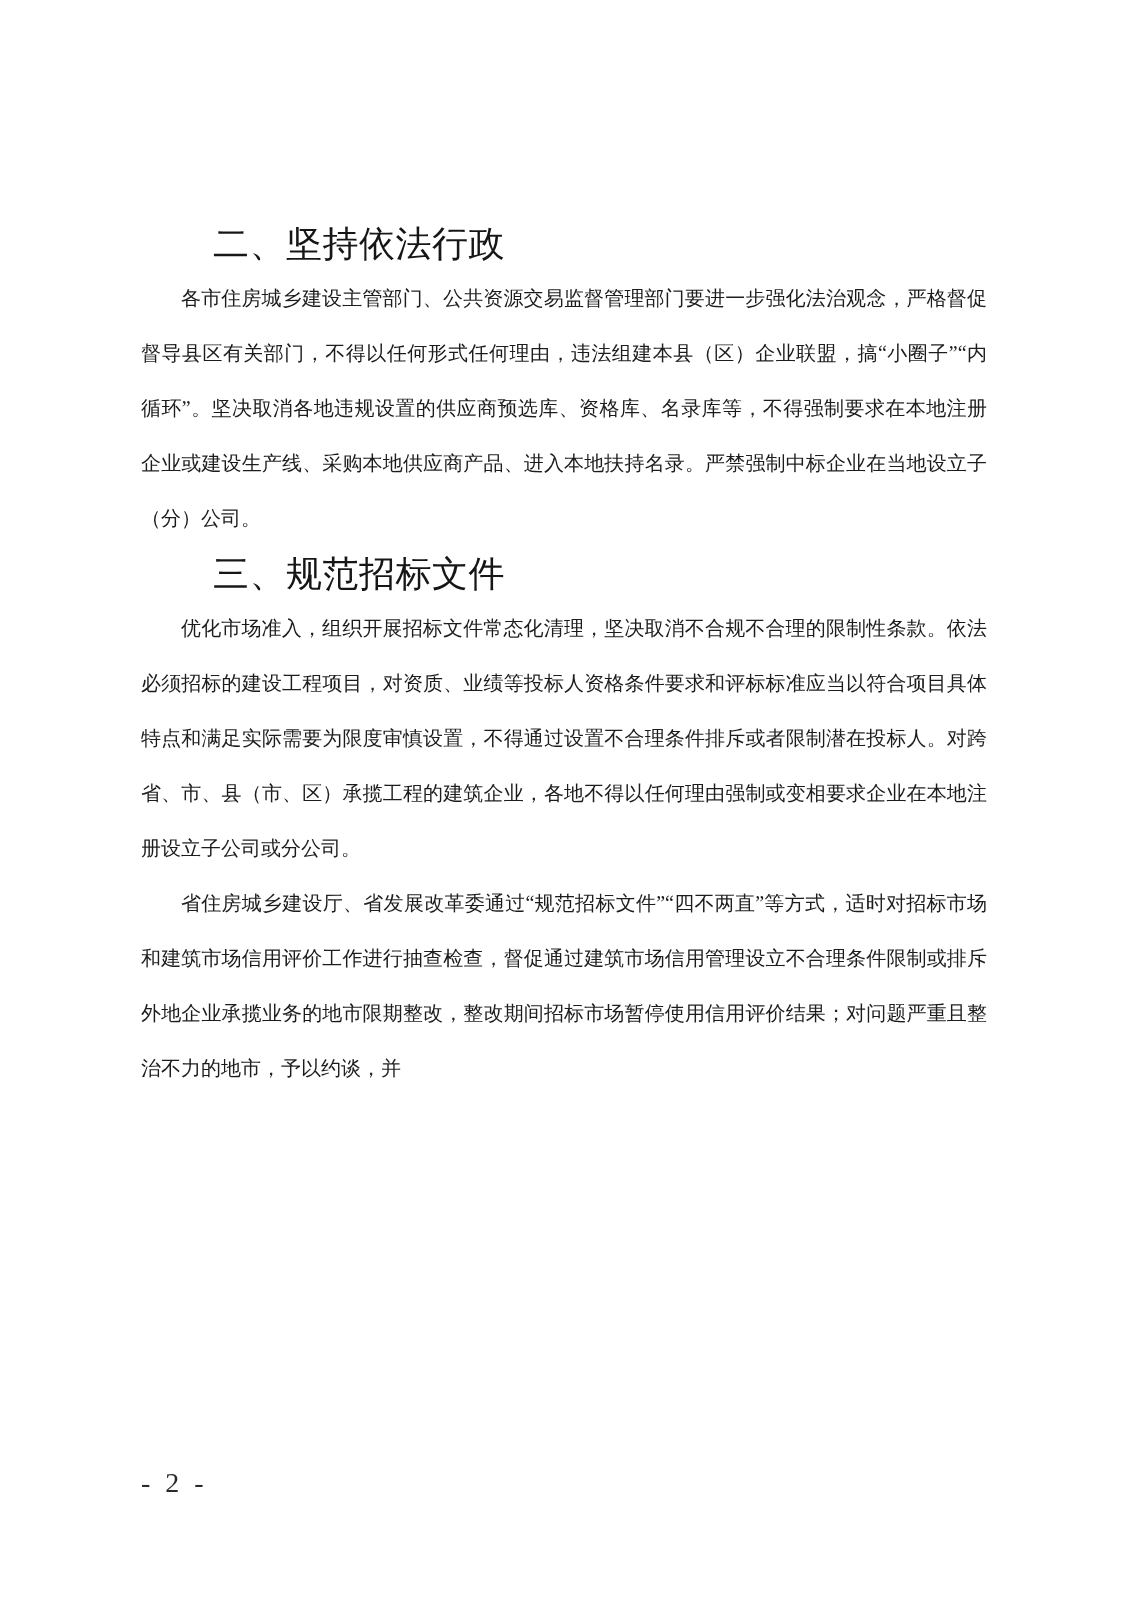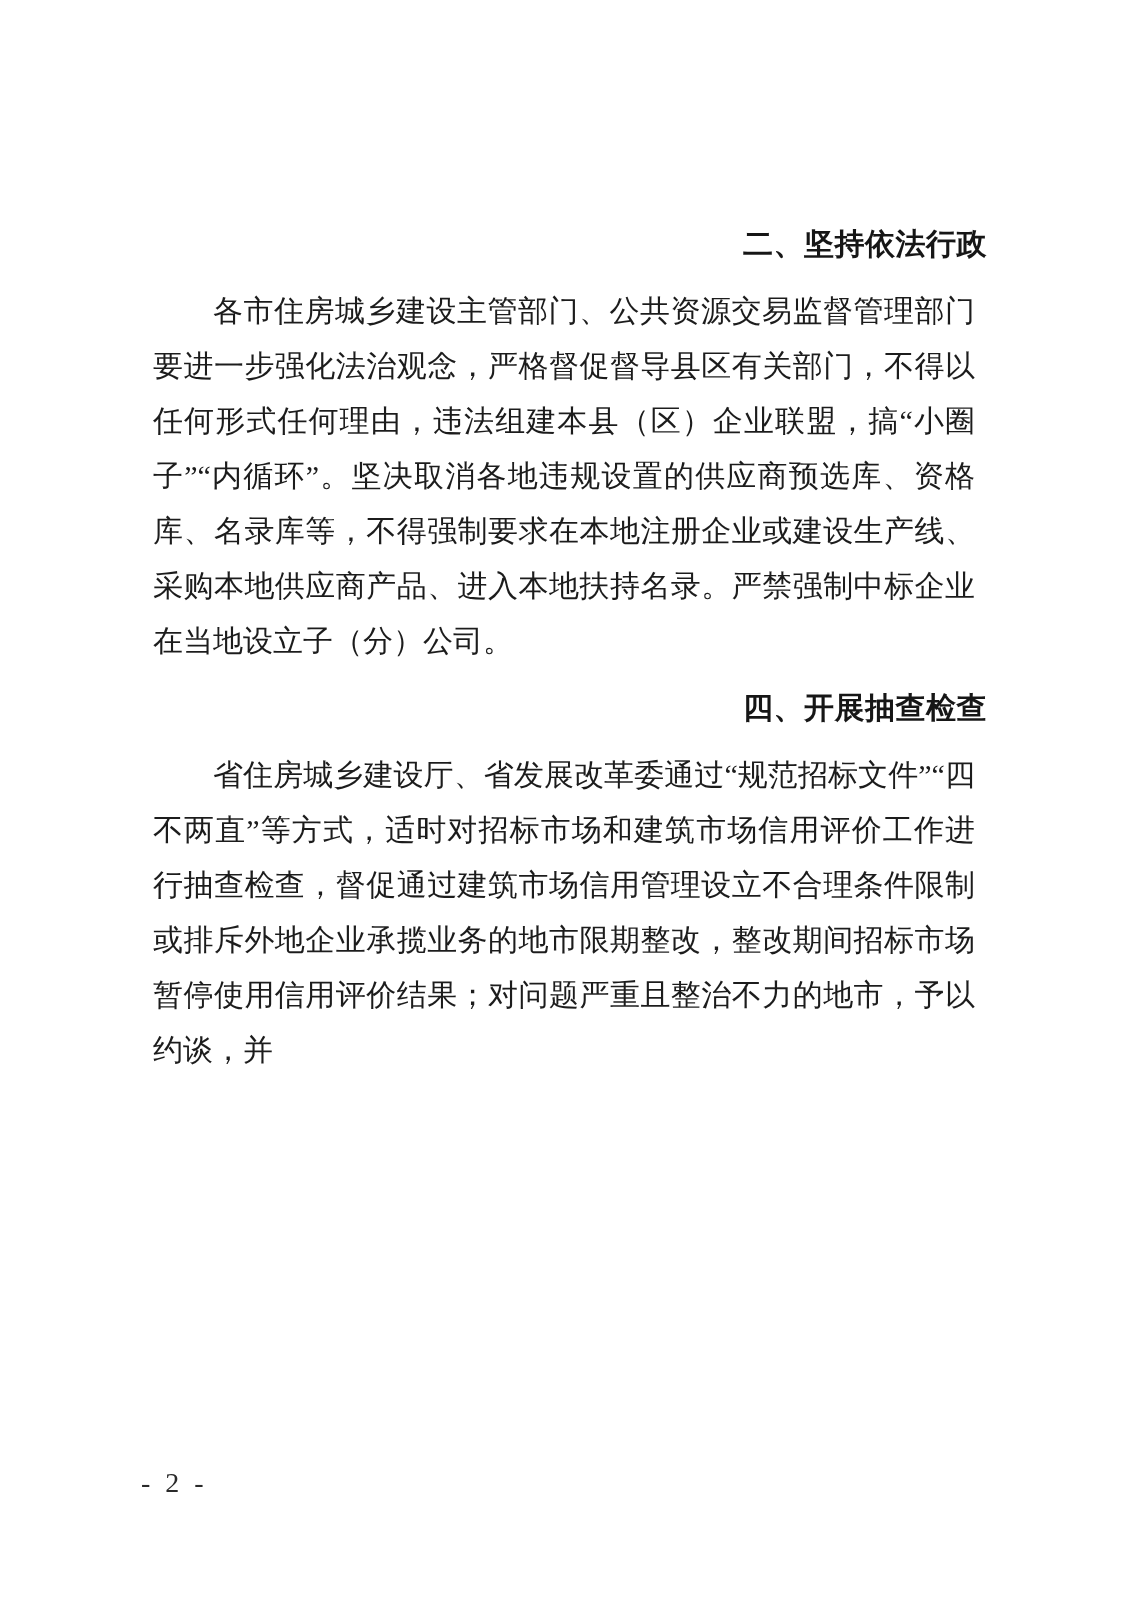--- a/index.html
+++ b/index.html
@@ -18,32 +18,31 @@
   }
   .content {
     position: absolute;
     left: 141px;
     top: 216px;
     width: 846px;
   }
   .section-heading {
     margin: 0;
     font-family: "Liberation Sans", "DejaVu Sans", sans-serif;
-    font-weight: bold;
-    font-size: 30px;
+    font-weight: normal;
+    font-size: 36px;
     line-height: 55px;
     text-indent: 2em;
     letter-spacing: 0.5px;
     color: #161616;
-    text-align: right;
   }
   .paragraph {
-    margin: 12px;
+    margin: 0;
     font-family: "Liberation Serif", "DejaVu Serif", serif;
-    font-size: 30px;
+    font-size: 20px;
     line-height: 55px;
     text-indent: 2em;
     text-align: justify;
     text-justify: inter-ideograph;
     color: #1c1c1c;
   }
   .page-footer {
     position: absolute;
     left: 141px;
     top: 1466px;
@@ -59,23 +58,26 @@
 
 <div class="page">
 
   <main class="content">
 
     <section>
       <h2 class="section-heading">二、坚持依法行政</h2>
       <p class="paragraph">各市住房城乡建设主管部门、公共资源交易监督管理部门要进一步强化法治观念，严格督促督导县区有关部门，不得以任何形式任何理由，违法组建本县（区）企业联盟，搞“小圈子”“内循环”。坚决取消各地违规设置的供应商预选库、资格库、名录库等，不得强制要求在本地注册企业或建设生产线、采购本地供应商产品、进入本地扶持名录。严禁强制中标企业在当地设立子（分）公司。</p>
     </section>
 
+    <section>
+      <h2 class="section-heading">三、规范招标文件</h2>
+      <p class="paragraph">优化市场准入，组织开展招标文件常态化清理，坚决取消不合规不合理的限制性条款。依法必须招标的建设工程项目，对资质、业绩等投标人资格条件要求和评标标准应当以符合项目具体特点和满足实际需要为限度审慎设置，不得通过设置不合理条件排斥或者限制潜在投标人。对跨省、市、县（市、区）承揽工程的建筑企业，各地不得以任何理由强制或变相要求企业在本地注册设立子公司或分公司。</p>
+    </section>
 
     <section>
-      <h2 class="section-heading">四、开展抽查检查</h2>
       <p class="paragraph">省住房城乡建设厅、省发展改革委通过“规范招标文件”“四不两直”等方式，适时对招标市场和建筑市场信用评价工作进行抽查检查，督促通过建筑市场信用管理设立不合理条件限制或排斥外地企业承揽业务的地市限期整改，整改期间招标市场暂停使用信用评价结果；对问题严重且整治不力的地市，予以约谈，并</p>
     </section>
 
   </main>
 
   <footer class="page-footer">
     <span>- 2 -</span>
   </footer>
 
 </div>

